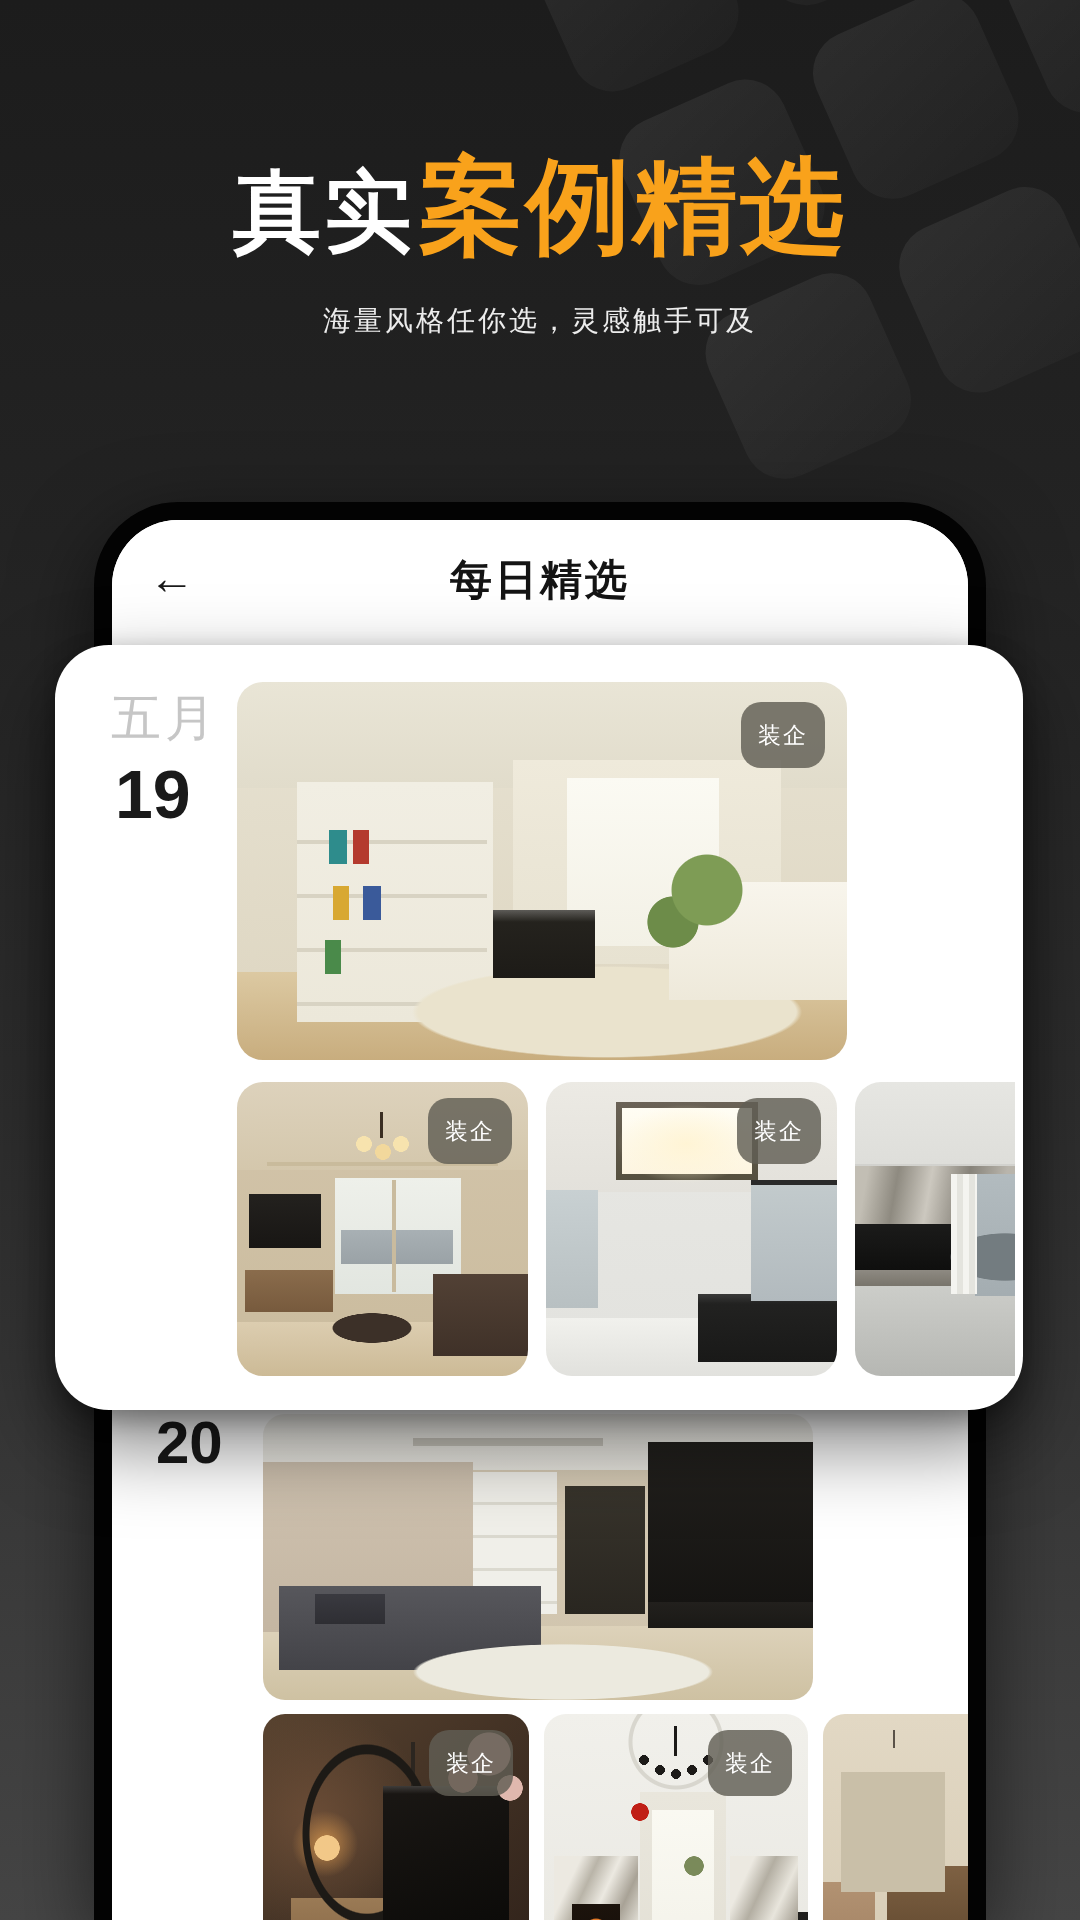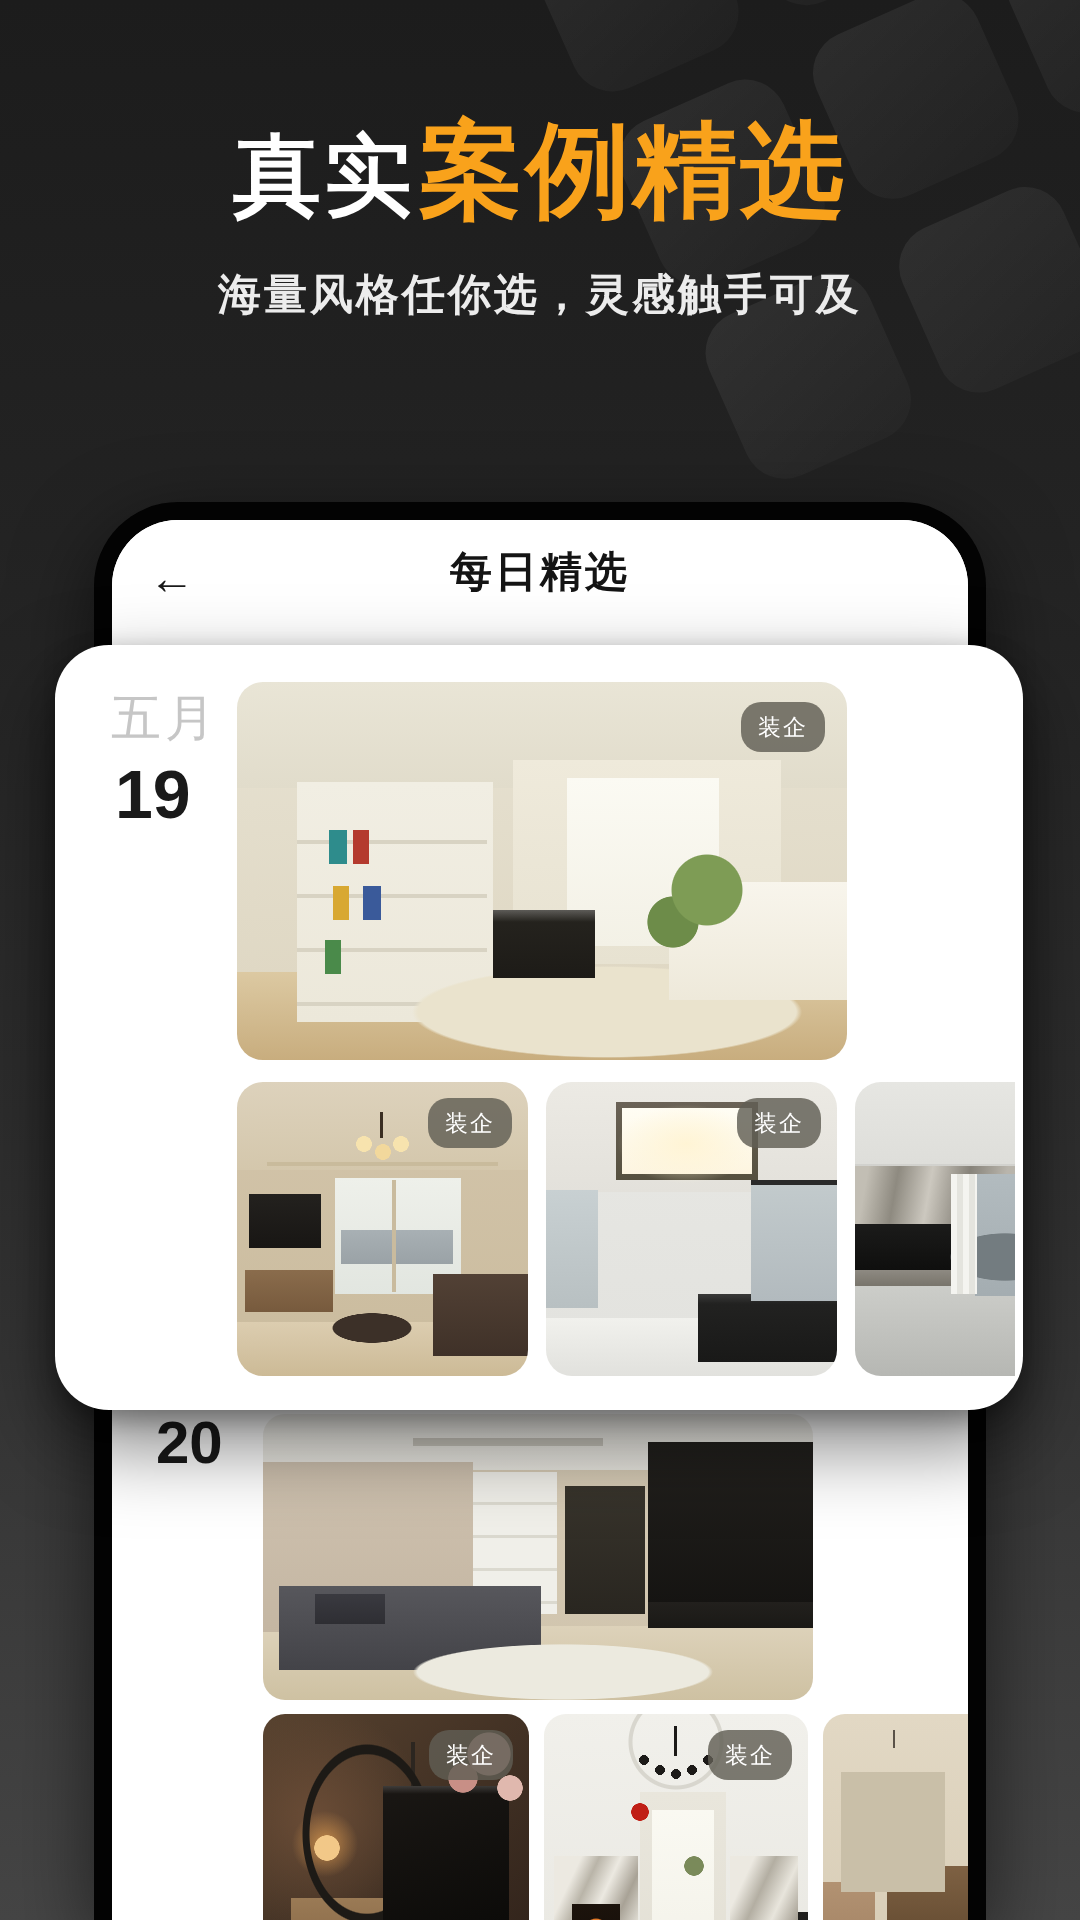--- a/index.html
+++ b/index.html
@@ -13,33 +13,33 @@
          transform:rotate(-24deg);display:grid;grid-template-columns:repeat(3,176px);
          grid-auto-rows:176px;gap:36px;}
   .tiles div{background:linear-gradient(160deg,rgba(255,255,255,.07),rgba(255,255,255,.02));
              border-radius:42px;}
 
   
   .hero{position:absolute;left:0;top:118px;width:100%;text-align:center;}
   .hero-title{display:flex;justify-content:center;align-items:baseline;gap:4px;
               font-weight:900;line-height:1;}
   .hero-title .t-white{font-size:88px;color:#ffffff;letter-spacing:3px;}
-  .hero-title .t-orange{font-size:104px;color:#F9A21B;letter-spacing:3px;}
-  .hero-sub{margin-top:44px;font-size:43px;color:#ececec;letter-spacing:3px;font-weight:700;}
+  .hero-title .t-orange{font-size:104px;color:#F9A21B;letter-spacing:3px;margin-top:36px;}
+  .hero-sub{margin-top:44px;font-size:28px;color:#ececec;letter-spacing:3px;font-weight:400;}
 
   
   .phone{position:absolute;left:94px;top:502px;width:892px;height:1418px;
          background:#030303;border-radius:84px 84px 0 0;
          box-shadow:0 24px 80px rgba(0,0,0,.55);}
   .screen{position:absolute;left:18px;top:18px;width:856px;height:1400px;
           background:#ffffff;border-radius:66px 66px 0 0;overflow:hidden;}
   .appbar{position:absolute;left:0;top:0;width:100%;height:112px;background:#fff;}
   .back{position:absolute;left:30px;top:28px;width:60px;height:60px;
         font-size:46px;color:#1a1a1a;display:flex;align-items:center;justify-content:center;}
-  .appbar-title{position:absolute;left:0;top:24px;width:100%;text-align:center;
+  .appbar-title{position:absolute;left:0;top:32px;width:100%;text-align:center;
         font-size:42px;font-weight:900;color:#141414;letter-spacing:3px;}
 
   
   .day-label{font-weight:800;color:#1a1a1a;text-align:center;}
   .s18-day{position:absolute;left:44px;top:888px;font-size:60px;}
   .ph{position:absolute;background-repeat:no-repeat;overflow:hidden;}
   .s18-main{left:151px;top:894px;width:550px;height:286px;border-radius:22px;}
   .s18-a{left:151px;top:1194px;width:266px;height:290px;border-radius:22px;}
   .s18-b{left:432px;top:1194px;width:264px;height:290px;border-radius:22px;}
   .s18-c{left:711px;top:1194px;width:145px;height:290px;border-radius:22px 0 0 22px;}
@@ -48,21 +48,21 @@
   .card{position:absolute;left:55px;top:645px;width:968px;height:765px;background:#ffffff;
         border-radius:54px;box-shadow:0 34px 80px rgba(0,0,0,.5),0 8px 24px rgba(0,0,0,.28);}
   .card-month{position:absolute;left:56px;top:40px;font-size:50px;color:#c6c6c6;font-weight:400;letter-spacing:4px;}
   .card-day{position:absolute;left:60px;top:110px;font-size:68px;}
   .c-main{left:182px;top:37px;width:610px;height:378px;border-radius:26px;}
   .c-a{left:182px;top:437px;width:291px;height:294px;border-radius:26px;}
   .c-b{left:491px;top:437px;width:291px;height:294px;border-radius:26px;}
   .c-c{left:800px;top:437px;width:160px;height:294px;border-radius:26px 0 0 26px;}
 
   
-  .badge{position:absolute;top:16px;right:16px;padding:9px 17px;border-radius:20px;
+  .badge{position:absolute;top:16px;right:16px;padding:17px 17px;border-radius:20px;
          background:rgba(96,94,84,.82);color:#fff;font-size:23px;letter-spacing:2px;line-height:1.4;}
   .badge.lg{top:20px;right:22px;}
 
   
   .c-main{background:
     radial-gradient(circle 36px at 470px 208px,#7e9c55 97%,transparent) 0 0/610px 378px no-repeat,
     radial-gradient(circle 26px at 436px 240px,#6d8c49 97%,transparent) 0 0/610px 378px no-repeat,
     linear-gradient(rgba(255,255,255,.25),rgba(255,255,255,0)) 256px 228px/102px 12px no-repeat,
     linear-gradient(#26241f,#1d1b17) 256px 228px/102px 68px no-repeat,
     linear-gradient(#f8f5ec,#eee9da) 432px 200px/178px 118px no-repeat,

